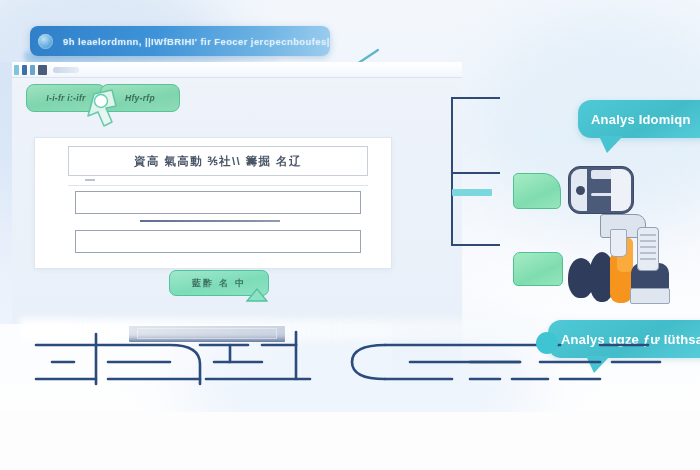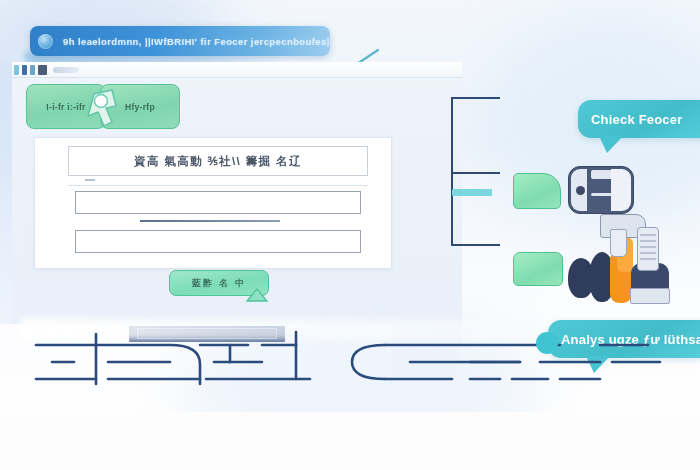--- a/index.html
+++ b/index.html
@@ -126,27 +126,28 @@
 
   
   #tabs {
     position: absolute;
     left: 14px; top: 22px;
     width: 170px; height: 30px;
   }
   .tab-pill {
     position: absolute;
     top: 0;
-    height: 45px;
+    height: 28px;
     border-radius: 8px;
     background: linear-gradient(170deg, #9fe3bf 0%, #7fd5ae 55%, #8fdcb7 100%);
     border: 1px solid #57c396;
     display: flex;
     align-items: center;
     justify-content: center;
+    font-style: italic;
   }
   .tab-pill.left  { left: 0;   width: 80px; }
   .tab-pill.right { left: 74px; width: 80px; }
   .tab-label {
     font-size: 8.5px;
     font-weight: 700;
     color: #3b6d57;
     filter: blur(.6px);
     letter-spacing: .3px;
     white-space: nowrap;
@@ -496,21 +497,21 @@
     <path d="M1 13 L11 1 L21 13 Z" fill="#8ee2c3" stroke="#4fc39c" stroke-width="1.3"></path>
   </svg>
 
   <svg id="connector" viewBox="0 0 150 205">
     <path d="M60 3 H12 V150 H60" fill="none" stroke="#2f4a75" stroke-width="2"></path>
     <line x1="12" y1="78" x2="60" y2="78" stroke="#2f4a75" stroke-width="2"></line>
   </svg>
   <div class="conn-stub" id="stub-1"></div>
 
   <div class="bubble" id="bubble-check">
-    <span class="bubble-text">Chieck Feocer</span>
+    <span class="bubble-text">Analys Idomiqn</span>
   </div>
   <svg class="bubble-tail" id="tail-check" viewBox="0 0 26 18">
     <path d="M1 0 L25 0 L9 17 Z" fill="#48c3d1"></path>
   </svg>
 
   <div class="bubble" id="bubble-analyze">
     <span class="bubble-text">Analys ugze ƒư lüthsa</span>
   </div>
   <svg class="bubble-tail" id="tail-analyze" viewBox="0 0 26 18">
     <path d="M1 0 L25 0 L9 17 Z" fill="#48c3d1"></path>

